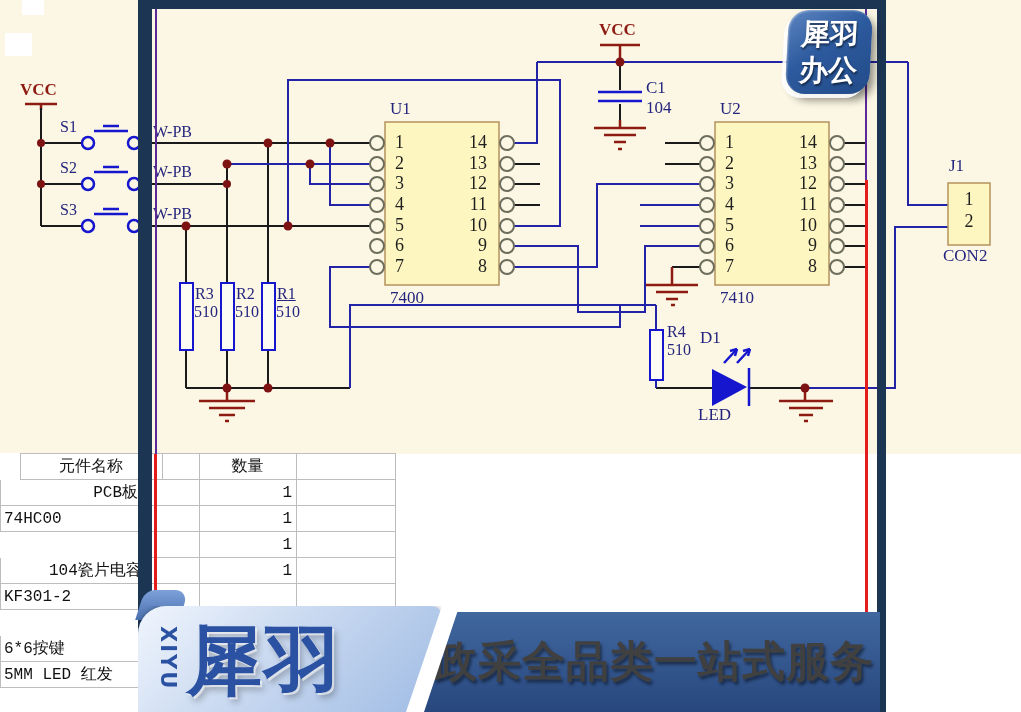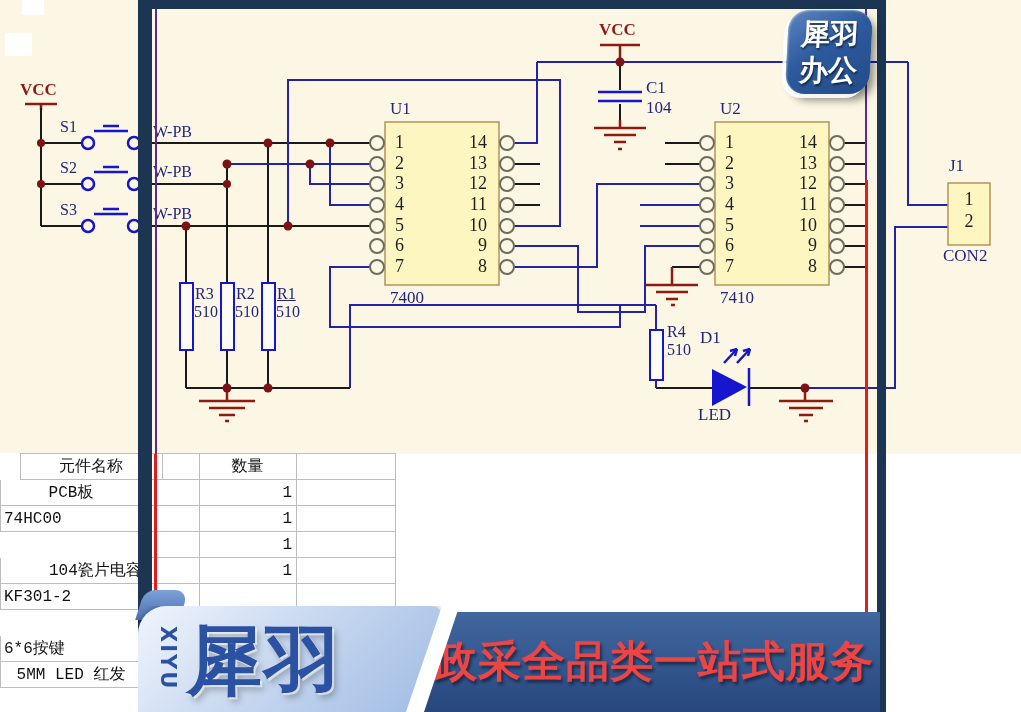--- a/index.html
+++ b/index.html
@@ -32,21 +32,21 @@
   
   #bom-table{position:absolute;left:0;top:453px;width:397px;height:236px;z-index:2;background:#fff;
              font-family:"Liberation Mono","DejaVu Sans Mono",monospace;font-size:16px;color:#111;}
   .cell{position:absolute;border-right:1px solid var(--grid);border-bottom:1px solid var(--grid);
         box-sizing:border-box;padding:2px 4px 0 3px;overflow:hidden;white-space:nowrap;line-height:23px;}
   
   .strip{position:absolute;left:388px;top:612px;width:492px;height:100px;z-index:7;
          background:linear-gradient(180deg,var(--strip1),var(--strip2));
          -webkit-clip-path:polygon(30px 0,100% 0,100% 100%,2px 100%);
          clip-path:polygon(30px 0,100% 0,100% 100%,2px 100%);}
-  .slogan{position:absolute;left:430px;top:632px;width:448px;height:58px;z-index:8;color:#ef4444;
+  .slogan{position:absolute;left:430px;top:632px;width:448px;height:58px;z-index:8;color:#404040;
           font-family:"DejaVu Sans","Liberation Sans",sans-serif;font-weight:bold;font-size:43px;
           line-height:58px;text-align:center;letter-spacing:1px;text-shadow:2px 3px 3px rgba(0,0,0,.45);}
   .whiteband{position:absolute;left:404px;top:604px;width:56px;height:108px;background:#fff;z-index:8;
          -webkit-clip-path:polygon(36px 0,56px 0,20px 100%,0 100%);
          clip-path:polygon(36px 0,56px 0,20px 100%,0 100%);}
   .fold{position:absolute;left:140px;top:590px;width:44px;height:30px;z-index:8;
         background:linear-gradient(#7da0d8,#4a71b0);border-radius:10px 14px 0 0;transform:skewX(-18deg);}
   .badge{position:absolute;left:138px;top:606px;width:304px;height:106px;z-index:9;
          background:linear-gradient(135deg,#f0f5fd 0%,#c9d9f0 45%,#9fbbe4 100%);
          border-radius:28px 10px 0 0;box-shadow:0 -2px 4px rgba(0,0,0,.2);
@@ -285,21 +285,21 @@
   <div class="lbl" style="left:949px;top:156px;">J1</div>
   <div class="lbl" style="left:943px;top:246px;">CON2</div>
   <div class="jpin" style="left:948px;top:189px;width:42px;">1</div>
   <div class="jpin" style="left:948px;top:211px;width:42px;">2</div>
 
   <div id="bom-table">
       <div class="cell" style="left: 0px; top: 0px; width: 143px; height: 27px; text-align: center; border-left: 1px solid var(--grid); border-top: 1px solid var(--grid); margin-left: 20px;">元件名称</div>
       <div class="cell" style="left: 143px; top: 0px; width: 57px; height: 27px; text-align: left; border-top: 1px solid var(--grid);"></div>
       <div class="cell" style="left: 200px; top: 0px; width: 97px; height: 27px; text-align: center; border-top: 1px solid var(--grid);">数量</div>
       <div class="cell" style="left: 297px; top: 0px; width: 99px; height: 27px; text-align: left; border-top: 1px solid var(--grid);"></div>
-      <div class="cell" style="left: 0px; top: 27px; width: 143px; height: 26px; text-align: center; border-left: 1px solid var(--grid);">PCB板</div>
+      <div class="cell" style="left: 0px; top: 27px; width: 143px; height: 26px; text-align: right; border-left: 1px solid var(--grid);">PCB板</div>
       <div class="cell" style="left: 143px; top: 27px; width: 57px; height: 26px; text-align: left;"></div>
       <div class="cell" style="left: 200px; top: 27px; width: 97px; height: 26px; text-align: right;">1</div>
       <div class="cell" style="left: 297px; top: 27px; width: 99px; height: 26px; text-align: left;"></div>
       <div class="cell" style="left: 0px; top: 53px; width: 143px; height: 26px; text-align: left; border-left: 1px solid var(--grid);">74HC00</div>
       <div class="cell" style="left: 143px; top: 53px; width: 57px; height: 26px; text-align: left;"></div>
       <div class="cell" style="left: 200px; top: 53px; width: 97px; height: 26px; text-align: right;">1</div>
       <div class="cell" style="left: 297px; top: 53px; width: 99px; height: 26px; text-align: left;"></div>
       <div class="cell" style="left: 143px; top: 79px; width: 57px; height: 26px; text-align: left;"></div>
       <div class="cell" style="left: 200px; top: 79px; width: 97px; height: 26px; text-align: right;">1</div>
       <div class="cell" style="left: 297px; top: 79px; width: 99px; height: 26px; text-align: left;"></div>
@@ -311,21 +311,21 @@
       <div class="cell" style="left: 143px; top: 131px; width: 57px; height: 26px; text-align: left;"></div>
       <div class="cell" style="left: 200px; top: 131px; width: 97px; height: 26px; text-align: right;"></div>
       <div class="cell" style="left: 297px; top: 131px; width: 99px; height: 26px; text-align: left;"></div>
       <div class="cell" style="left: 143px; top: 157px; width: 57px; height: 26px; text-align: left;"></div>
       <div class="cell" style="left: 200px; top: 157px; width: 97px; height: 26px; text-align: right;"></div>
       <div class="cell" style="left: 297px; top: 157px; width: 99px; height: 26px; text-align: left;"></div>
       <div class="cell" style="left: 0px; top: 183px; width: 143px; height: 26px; text-align: left; border-left: 1px solid var(--grid);">6*6按键</div>
       <div class="cell" style="left: 143px; top: 183px; width: 57px; height: 26px; text-align: left;"></div>
       <div class="cell" style="left: 200px; top: 183px; width: 97px; height: 26px; text-align: right;"></div>
       <div class="cell" style="left: 297px; top: 183px; width: 99px; height: 26px; text-align: left;"></div>
-      <div class="cell" style="left: 0px; top: 209px; width: 143px; height: 26px; text-align: center; border-left: 1px solid var(--grid);">5MM LED 红发</div>
+      <div class="cell" style="left: 0px; top: 209px; width: 143px; height: 26px; text-align: left; border-left: 1px solid var(--grid);">5MM LED 红发</div>
       <div class="cell" style="left: 143px; top: 209px; width: 57px; height: 26px; text-align: left;"></div>
       <div class="cell" style="left: 200px; top: 209px; width: 97px; height: 26px; text-align: right;"></div>
       <div class="cell" style="left: 297px; top: 209px; width: 99px; height: 26px; text-align: left;"></div>
     </div>
 
   <div class="bar" style="left:138px;top:0;width:748px;height:9px;"></div>
   <div class="bar" style="left:138px;top:0;width:14px;height:712px;"></div>
   <div class="bar" style="left:877px;top:0;width:9px;height:712px;"></div>
 
   <div class="annline" style="left:155px;top:9px;width:2px;height:445px;background:var(--ann-purple);"></div>

